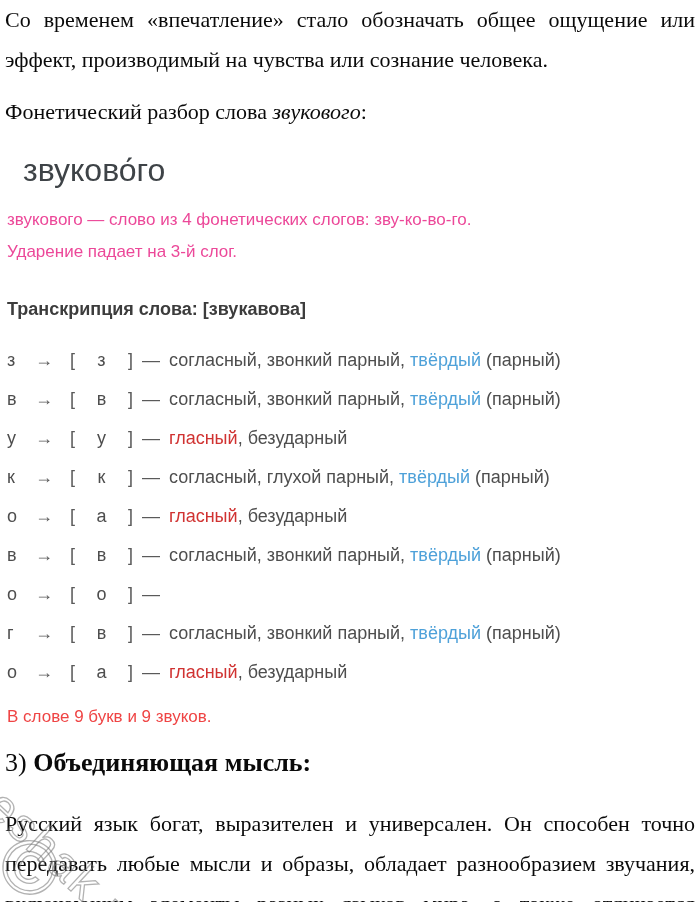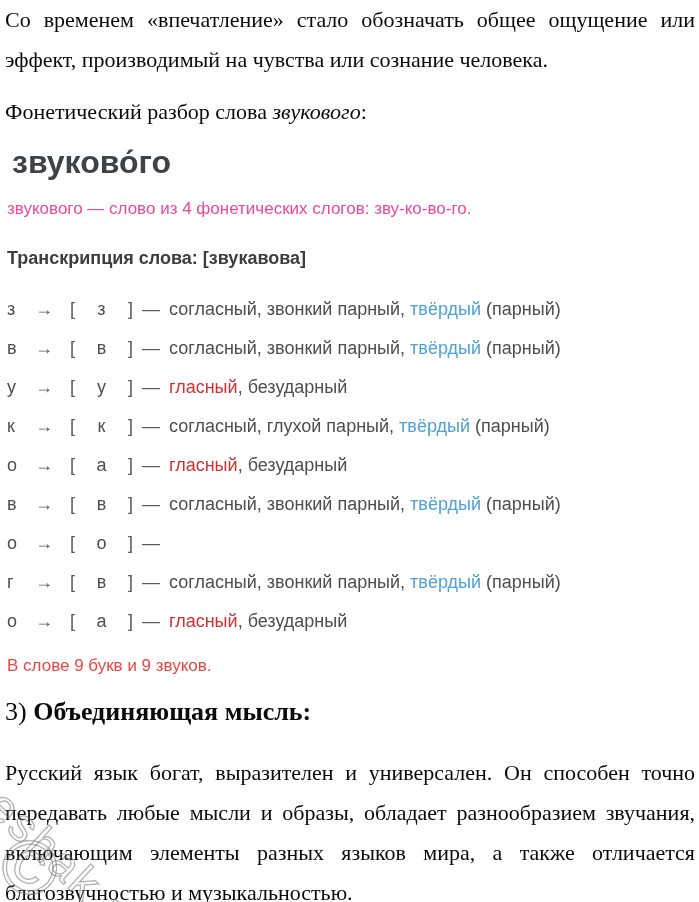--- a/index.html
+++ b/index.html
@@ -27,37 +27,37 @@
 
   
   .card {
     font-family: "Liberation Sans", sans-serif;
     color: #4e4e4e;
     padding-left: 7px;
     margin-top: 8px;
   }
   .card-title {
     font-size: 32px;
-    font-weight: 700;
+    font-weight: 400;
     color: #3e4347;
     line-height: 44px;
-    margin: 5px;
+    margin: 16px;
   }
   .card-line {
     font-size: 17px;
     line-height: 23px;
     margin-top: 9px;
     color: #ec4899;
   }
   .card-line.first { margin-top: 13px; }
   .card-transcription {
     font-size: 18px;
     font-weight: 700;
     color: #3c3c3c;
-    margin-top: 28px;
+    margin-top: 36px;
   }
   .rows { margin-top: 21px; }
   .p-row {
     height: 39px;
     display: flex;
     align-items: center;
     font-size: 18px;
     color: #4e4e4e;
   }
   .r-letter { display: inline-block; width: 28px; }
@@ -113,20 +113,21 @@
 
 <div class="page">
 
   <p class="para-serif" id="intro">Со временем «впечатление» стало обозначать общее ощущение или эффект, производимый на чувства или сознание человека.</p>
 
   <p class="para-serif" id="phonetic-intro"><span>Фонетический разбор слова </span><span class="it">звукового</span><span>:</span></p>
 
   <div class="card">
     <div class="card-title">звуково́го</div>
     <div class="card-line first">звукового — слово из 4 фонетических слогов: зву-ко-во-го.</div>
+    <div class="card-line">Ударение падает на 3-й слог.</div>
     <div class="card-transcription">Транскрипция слова: [звукавова]</div>
 
     <div class="rows" id="phonetic-rows">
         <div class="p-row">
           <span class="r-letter">з</span>
           <span class="r-arrow">→</span>
           <span class="r-open">[</span>
           <span class="r-sound">з</span>
           <span class="r-close">]</span>
           <span class="r-dash">—</span>

